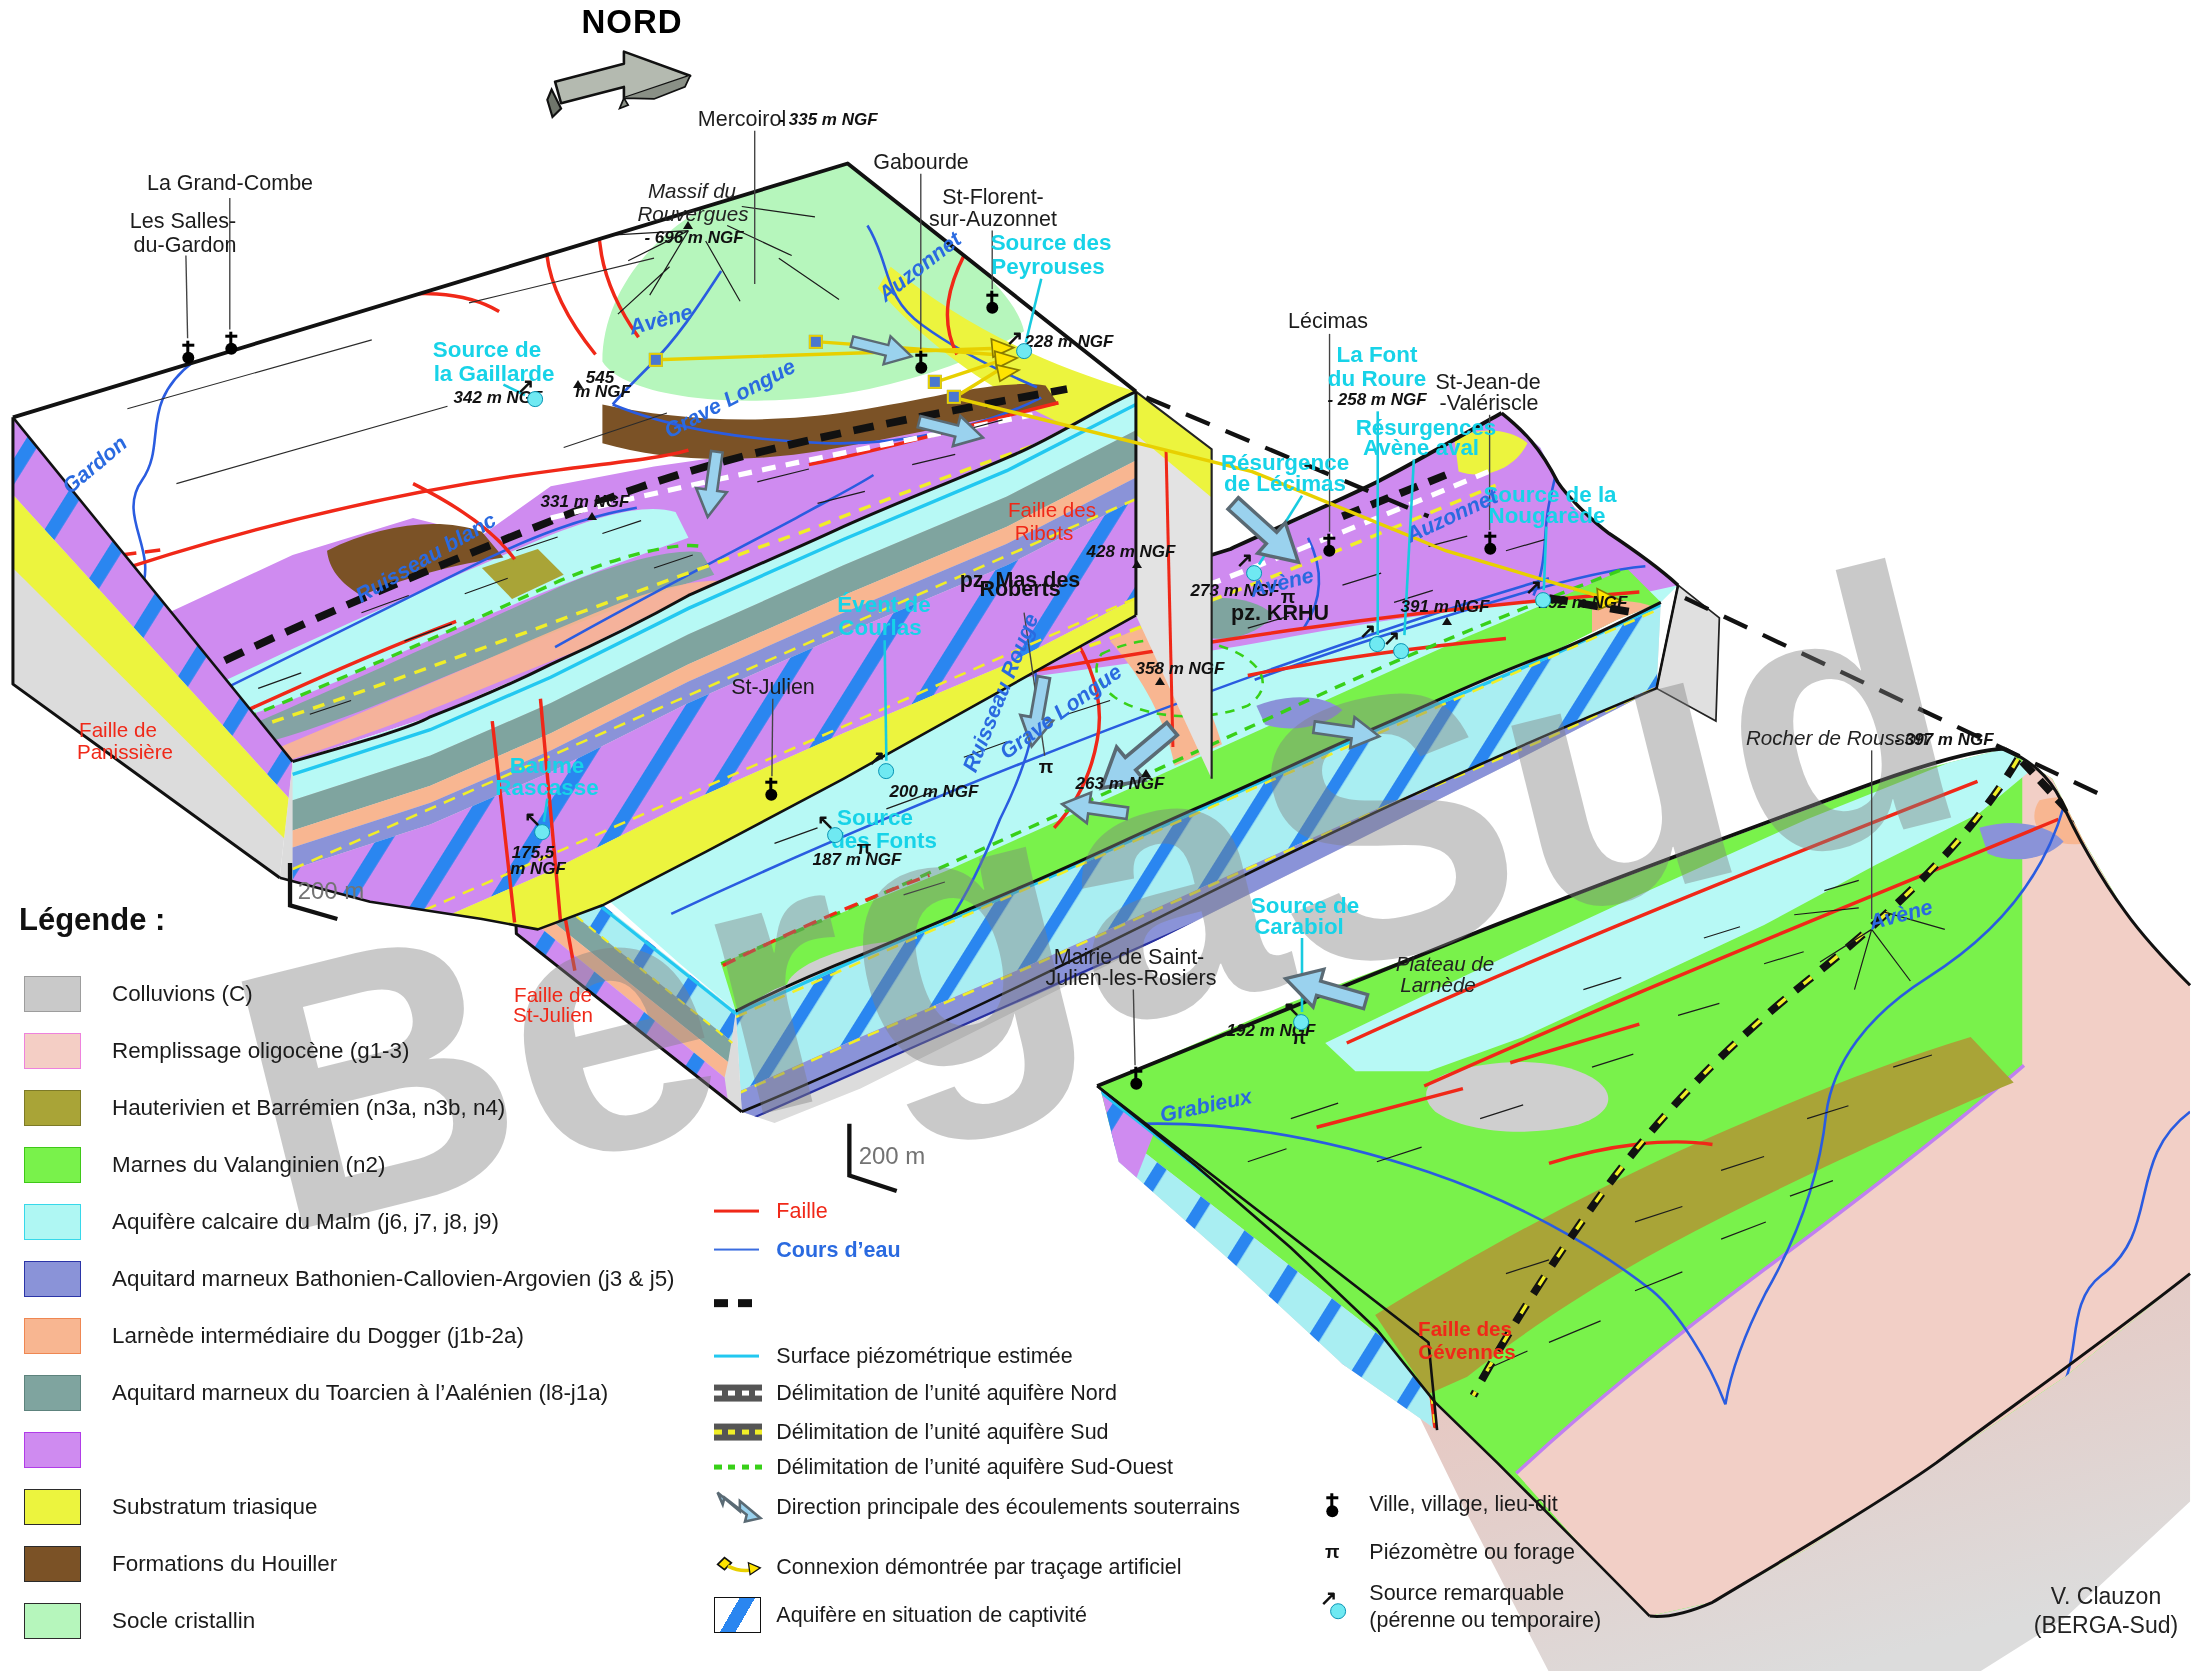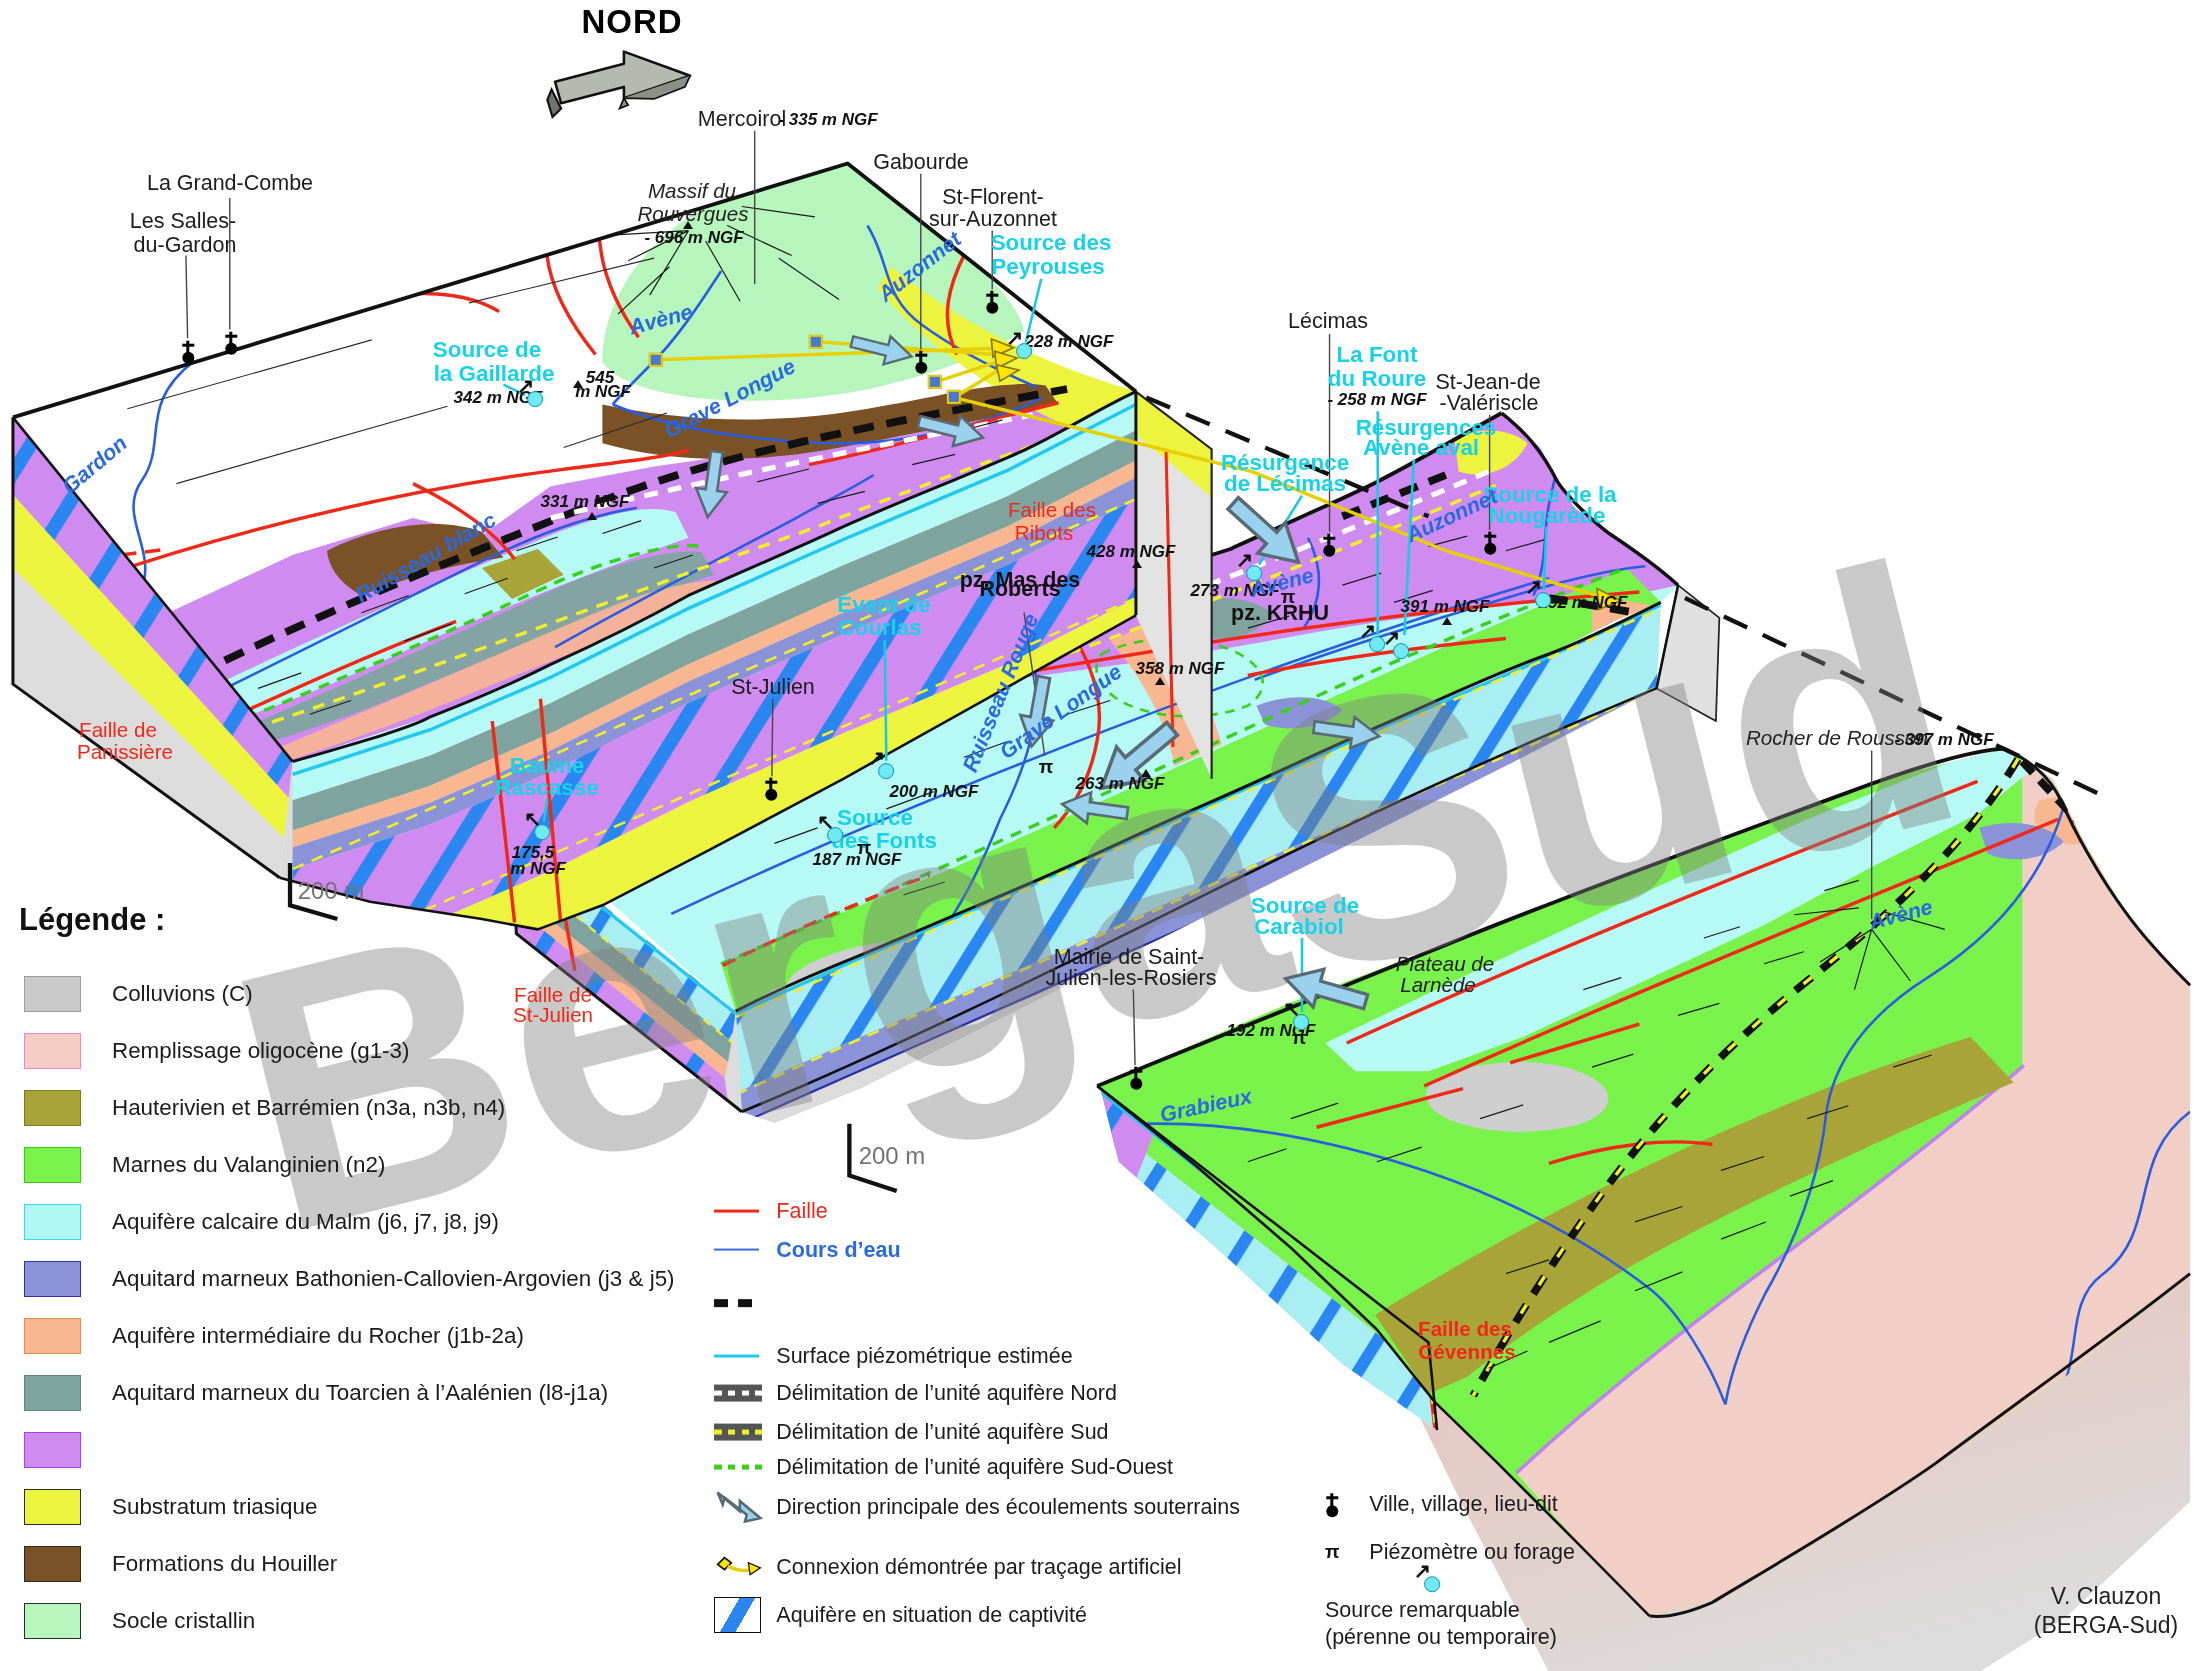--- a/index.html
+++ b/index.html
@@ -509,21 +509,21 @@
       <div class="lrow">
         <div class="swatch sw-malm" style="background: rgb(175, 247, 243); border-color: rgb(55, 216, 234);"></div>
         <div class="ltext">Aquifère calcaire du Malm (j6, j7, j8, j9)</div>
       </div>
       <div class="lrow">
         <div class="swatch " style="background: rgb(138, 147, 216); border-color: rgb(43, 53, 168);"></div>
         <div class="ltext">Aquitard marneux Bathonien-Callovien-Argovien (j3 &amp; j5)</div>
       </div>
       <div class="lrow">
         <div class="swatch sw-dogger" style="background: rgb(248, 182, 145); border-color: rgb(239, 135, 82);"></div>
-        <div class="ltext">Aquifère intermédiaire du Rocher (j1b-2a)</div>
+        <div class="ltext">Larnède intermédiaire du Dogger (j1b-2a)</div>
       </div>
       <div class="lrow">
         <div class="swatch " style="background: rgb(127, 164, 159); border-color: rgb(93, 131, 125);"></div>
         <div class="ltext">Aquitard marneux du Toarcien à l’Aalénien (l8-j1a)</div>
       </div>
       <div class="lrow">
         <div class="swatch sw-lias" style="background: rgb(207, 139, 240); border-color: rgb(177, 60, 232);"></div>
       </div>
       <div class="lrow">
         <div class="swatch " style="background: rgb(236, 244, 62); border-color: rgb(43, 43, 43);"></div>
@@ -621,21 +621,21 @@
           </span>
         </span>
         <span class="lt">Ville, village, lieu-dit</span>
       </div>
       <div class="rightrow" style="left: 1325px; top: 1552px;">
         <span class="lsym" style="width:34px;flex:0 0 34px">
           <span class="mk-piezo" style="position:static"></span>
         </span>
         <span class="lt">Piézomètre ou forage</span>
       </div>
-      <div class="rightrow" style="left: 1325px; top: 1607px; flex-direction: column;">
+      <div class="rightrow" style="left: 1325px; top: 1607px;">
         <span class="lsym" style="width:34px;flex:0 0 34px">
           <span style="position:relative;width:22.4px;height:26px;display:inline-block">
             <span class="mk mk-source" style="left:13px;top:17px"></span>
           </span>
         </span>
         <span class="lt">Source remarquable<br>(pérenne ou temporaire)</span>
       </div>
     </div>
 
 </div>

